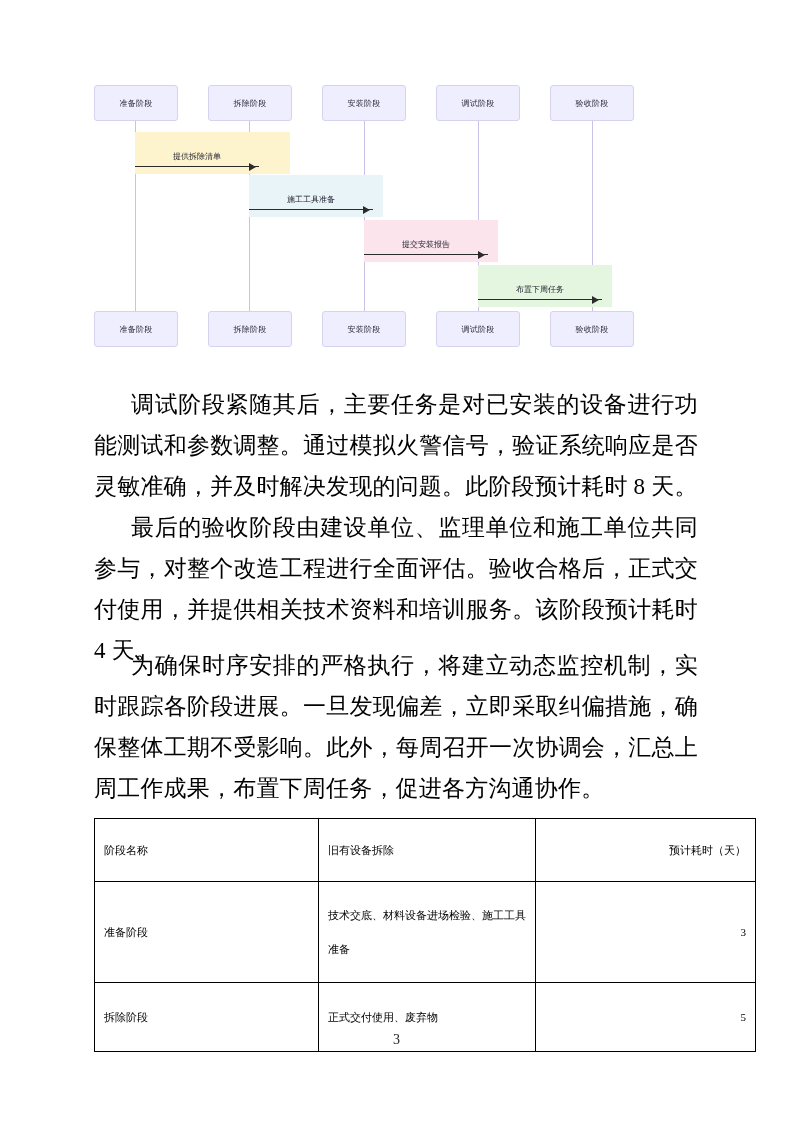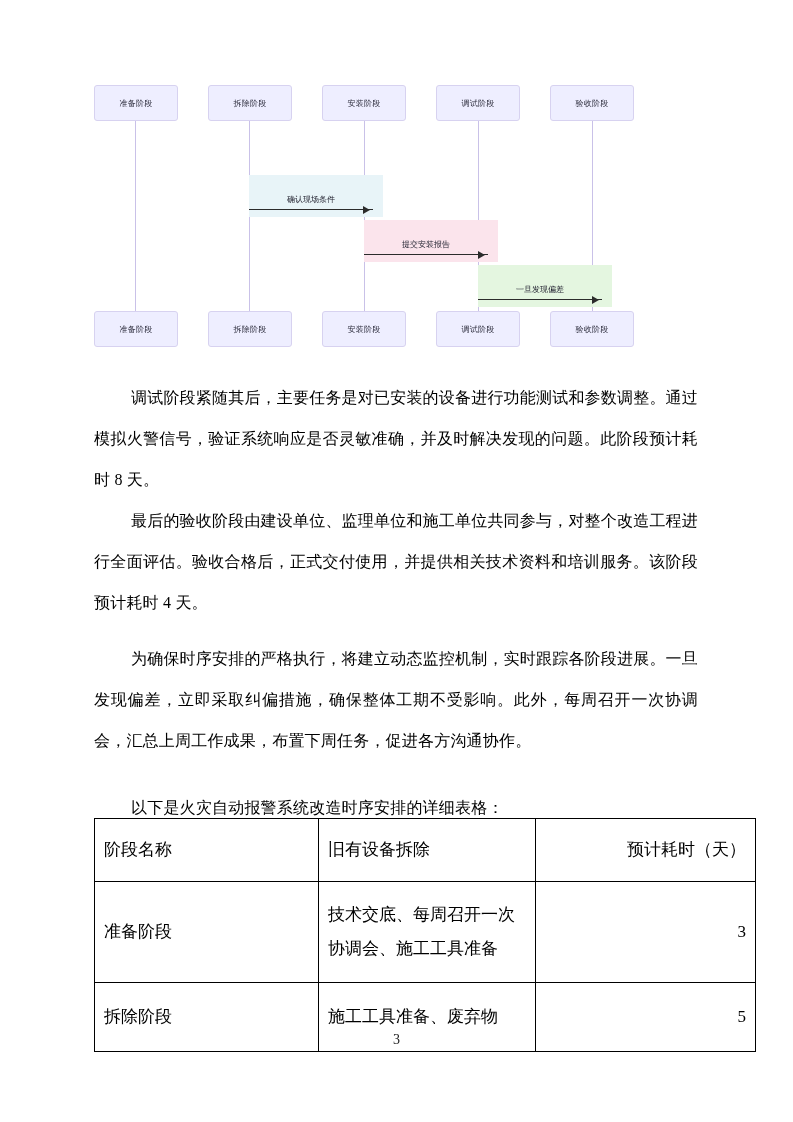--- a/index.html
+++ b/index.html
@@ -94,41 +94,41 @@
     font-size: 8px;
     color: #222230;
     white-space: nowrap;
   }
 
   
   .para {
     position: absolute;
     left: 94px;
     width: 604px;
-    font-size: 16px;
+    font-size: 23px;
     line-height: 41px;
     text-align: justify;
     text-indent: 37px;
     letter-spacing: 0.2px;
     font-family: "Liberation Serif", "DejaVu Serif", serif;
   }
 
   
   .data-table {
     position: absolute;
     left: 94px;
     top: 818px;
     width: 604px;
     border-collapse: collapse;
     table-layout: fixed;
   }
   .data-table td {
     border: 1px solid #000000;
     padding: 6px 9px;
-    font-size: 17px;
+    font-size: 11px;
     line-height: 34px;
     vertical-align: middle;
     font-family: "Liberation Serif", "DejaVu Serif", serif;
   }
   .data-table .col-a { width: 205px; }
   .data-table .col-b { width: 198px; }
   .data-table .col-c { width: 201px; text-align: right; }
   .data-table tr.header-row td { height: 50px; }
   .data-table tr.row-tall td { height: 88px; }
   .data-table tr.row-short td { height: 56px; }
@@ -167,40 +167,46 @@
     <div class="actor-box" style="left:228px; top:10px;">
       <span class="actor-label">安装阶段</span>
     </div>
     <div class="actor-box" style="left:342px; top:10px;">
       <span class="actor-label">调试阶段</span>
     </div>
     <div class="actor-box" style="left:456px; top:10px;">
       <span class="actor-label">验收阶段</span>
     </div>
 
+    <div class="msg-band" style="left:41px; top:57px; width:155px;">
+      <div class="band-fill" style="background:#fdf3cd;"></div>
+      <div class="msg-line" style="width:124px;"></div>
+      <div class="msg-arrow" style="left:114px;"></div>
+      <div class="msg-label" style="width:124px;">提供拆除清单</div>
+    </div>
 
     <div class="msg-band" style="left:155px; top:100px; width:134px;">
       <div class="band-fill" style="background:#e8f4f8;"></div>
       <div class="msg-line" style="width:124px;"></div>
       <div class="msg-arrow" style="left:114px;"></div>
-      <div class="msg-label" style="width:124px;">确认现场条件</div>
+      <div class="msg-label" style="width:124px;">施工工具准备</div>
     </div>
 
     <div class="msg-band" style="left:270px; top:145px; width:134px;border-radius:18px;">
       <div class="band-fill" style="background:#fbe4ec;"></div>
       <div class="msg-line" style="width:124px;"></div>
       <div class="msg-arrow" style="left:114px;"></div>
       <div class="msg-label" style="width:124px;">提交安装报告</div>
     </div>
 
     <div class="msg-band" style="left:384px; top:190px; width:134px;">
       <div class="band-fill" style="background:#e4f6e0;"></div>
       <div class="msg-line" style="width:124px;"></div>
       <div class="msg-arrow" style="left:114px;"></div>
-      <div class="msg-label" style="width:124px;">一旦发现偏差</div>
+      <div class="msg-label" style="width:124px;">布置下周任务</div>
     </div>
 
     <div class="actor-box" style="left:0px;   top:236px;">
       <span class="actor-label">准备阶段</span>
     </div>
     <div class="actor-box" style="left:114px; top:236px;">
       <span class="actor-label">拆除阶段</span>
     </div>
     <div class="actor-box" style="left:228px; top:236px;">
       <span class="actor-label">安装阶段</span>
@@ -209,37 +215,36 @@
       <span class="actor-label">调试阶段</span>
     </div>
     <div class="actor-box" style="left:456px; top:236px;">
       <span class="actor-label">验收阶段</span>
     </div>
   </div>
 
   <p class="para" style="top:361px;">调试阶段紧随其后，主要任务是对已安装的设备进行功能测试和参数调整。通过模拟火警信号，验证系统响应是否灵敏准确，并及时解决发现的问题。此阶段预计耗时 8 天。</p>
   <p class="para" style="top:484px;">最后的验收阶段由建设单位、监理单位和施工单位共同参与，对整个改造工程进行全面评估。验收合格后，正式交付使用，并提供相关技术资料和培训服务。该阶段预计耗时 4 天。</p>
   <p class="para" style="top:622px;">为确保时序安排的严格执行，将建立动态监控机制，实时跟踪各阶段进展。一旦发现偏差，立即采取纠偏措施，确保整体工期不受影响。此外，每周召开一次协调会，汇总上周工作成果，布置下周任务，促进各方沟通协作。</p>
-  <p class="para" style="top:771px;">以下是火灾自动报警系统改造时序安排的详细表格：</p>
 
   <table class="data-table">
     <tbody>
       <tr class="header-row">
         <td class="col-a">阶段名称</td>
         <td class="col-b">旧有设备拆除</td>
         <td class="col-c">预计耗时（天）</td>
       </tr>
       <tr class="row-tall">
         <td class="col-a">准备阶段</td>
-        <td class="col-b">技术交底、每周召开一次协调会、施工工具准备</td>
+        <td class="col-b">技术交底、材料设备进场检验、施工工具准备</td>
         <td class="col-c cell-top">3</td>
       </tr>
       <tr class="row-short">
         <td class="col-a">拆除阶段</td>
-        <td class="col-b">施工工具准备、废弃物</td>
+        <td class="col-b">正式交付使用、废弃物</td>
         <td class="col-c cell-top">5</td>
       </tr>
     </tbody>
   </table>
 
   <div class="page-number">3</div>
 
 </div>
 
 </body></html>

